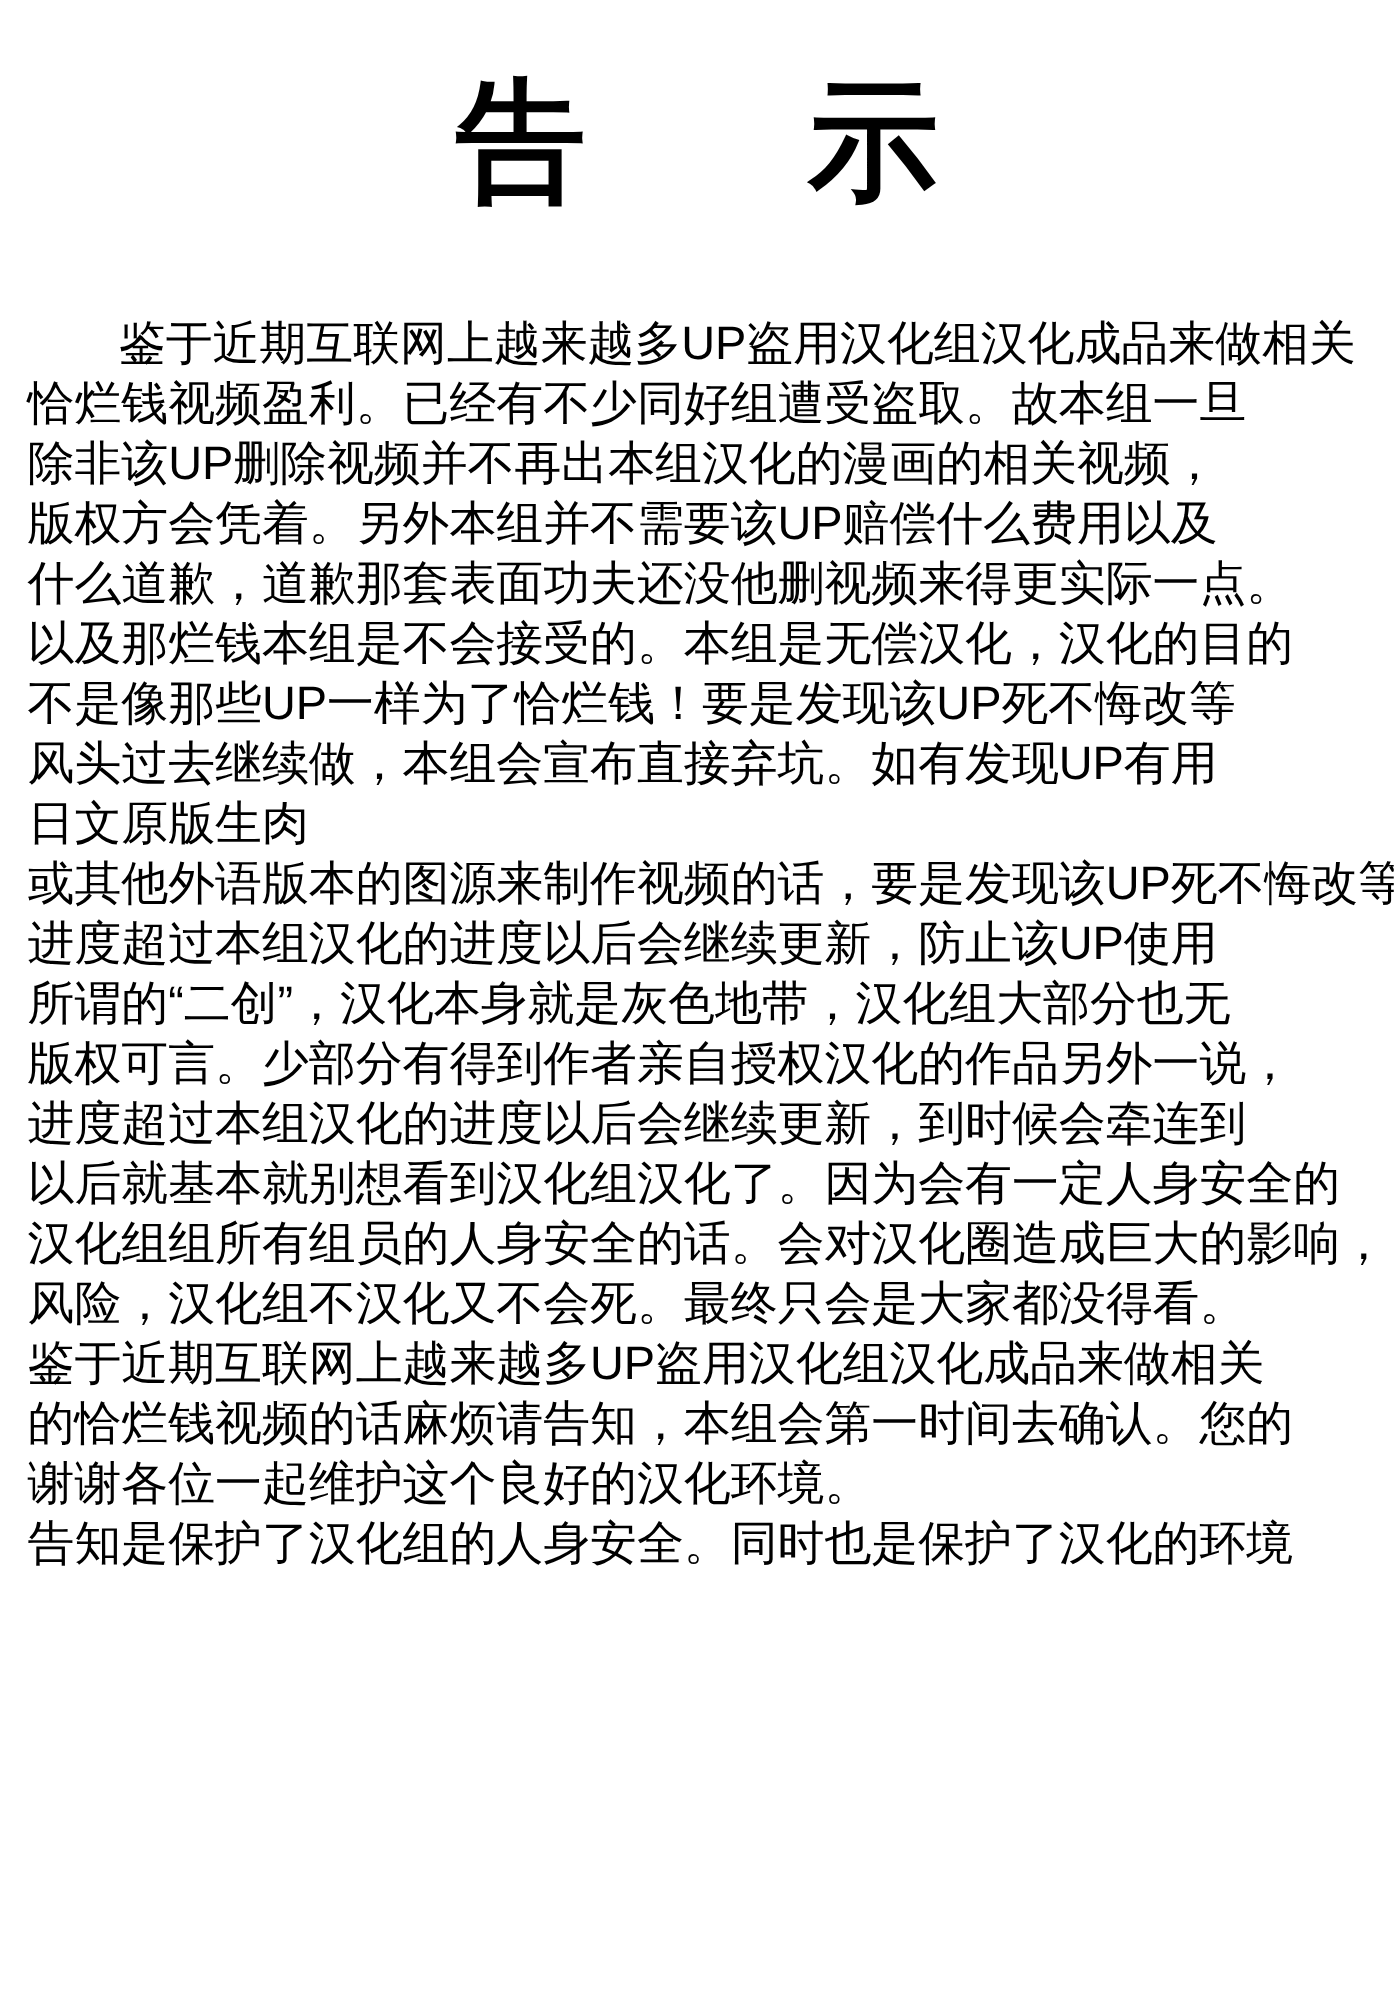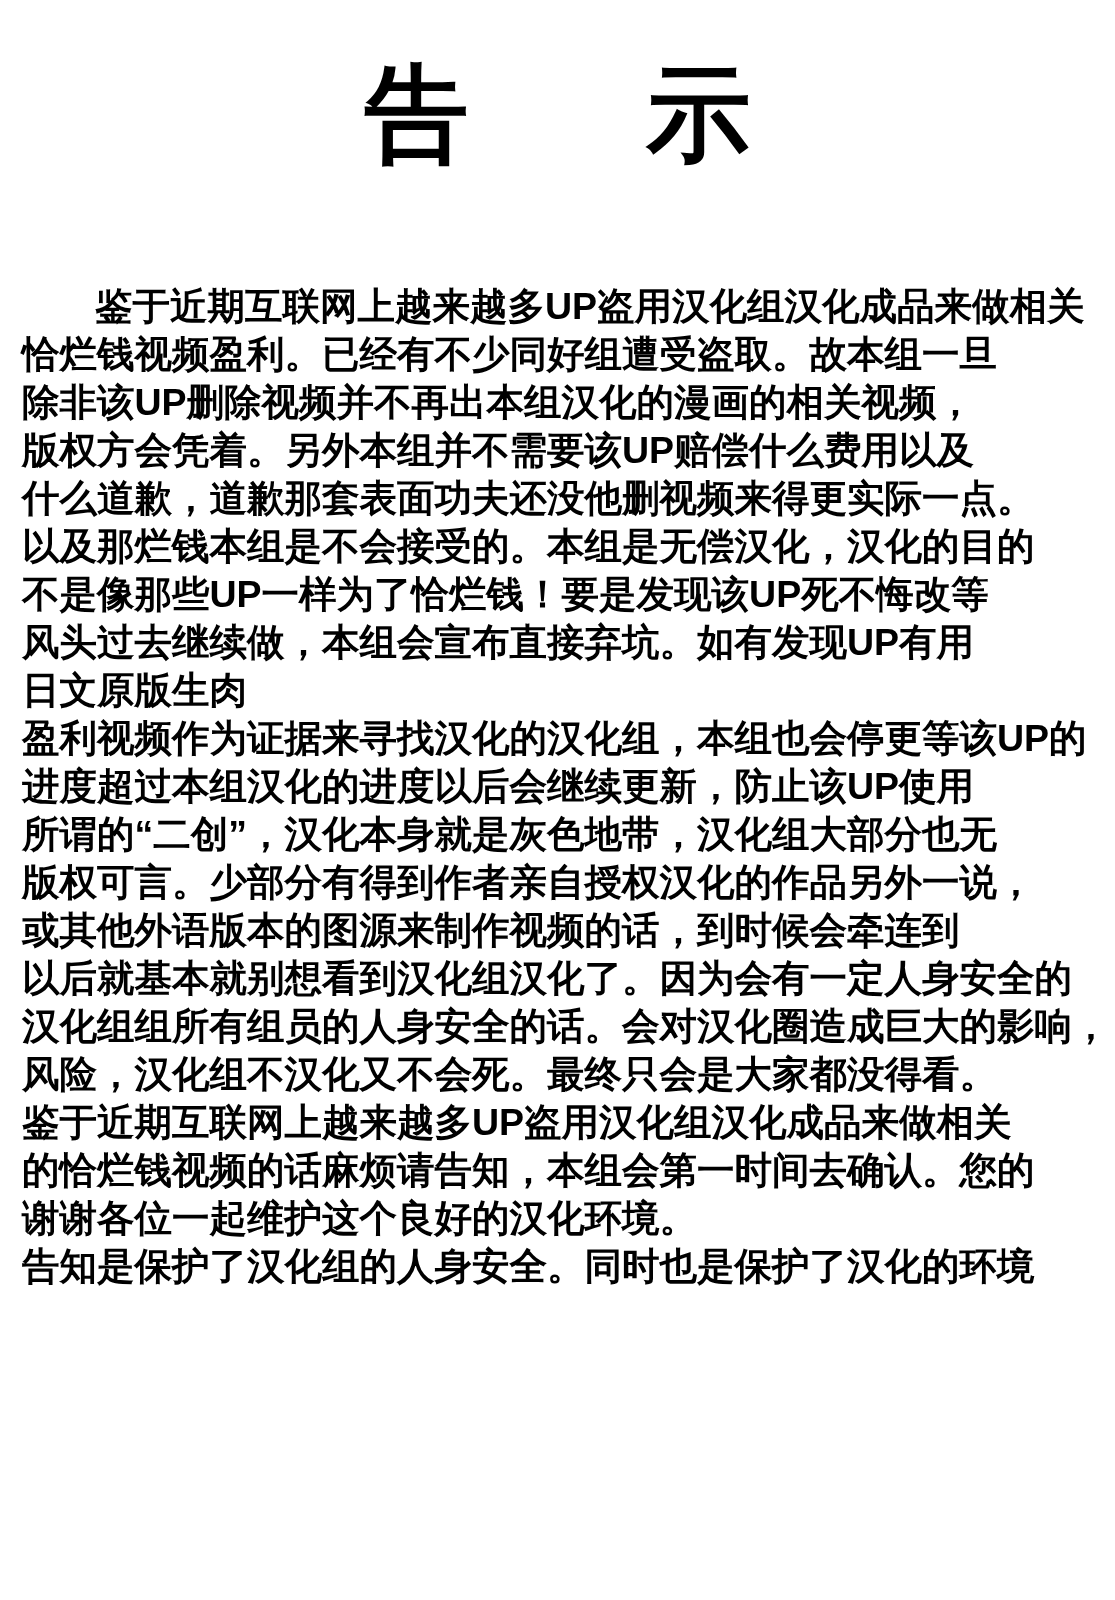--- a/index.html
+++ b/index.html
@@ -26,23 +26,23 @@
     display: flex;
     justify-content: center;
     gap: 178px;
     font-size: 104px;
     line-height: 112px;
     font-weight: 900;
     letter-spacing: 0;
     color: #000000;
   }
   .body-text {
-    margin: 112px 4px 0 22px;
+    margin: 80px 4px 0 22px;
     font-size: 37.5px;
-    font-weight: 700;
+    font-weight: 400;
     line-height: 48px;
     color: #000000;
   }
   .line {
     white-space: pre;
     min-height: 48px;
   }
   .line.indent {
     text-indent: 73px;
   }
@@ -60,25 +60,25 @@
   <div class="body-text">
     <div class="line indent">鉴于近期互联网上越来越多UP盗用汉化组汉化成品来做相关</div>
     <div class="line">恰烂钱视频盈利。已经有不少同好组遭受盗取。故本组一旦</div>
     <div class="line">除非该UP删除视频并不再出本组汉化的漫画的相关视频，</div>
     <div class="line">版权方会凭着。另外本组并不需要该UP赔偿什么费用以及</div>
     <div class="line">什么道歉，道歉那套表面功夫还没他删视频来得更实际一点。</div>
     <div class="line">以及那烂钱本组是不会接受的。本组是无偿汉化，汉化的目的</div>
     <div class="line">不是像那些UP一样为了恰烂钱！要是发现该UP死不悔改等</div>
     <div class="line">风头过去继续做，本组会宣布直接弃坑。如有发现UP有用</div>
     <div class="line">日文原版生肉</div>
-    <div class="line">盈利视频作为证据来寻找汉化的汉化组，本组也会停更等该UP的</div>
+    <div class="line">或其他外语版本的图源来制作视频的话，要是发现该UP死不悔改等</div>
     <div class="line">进度超过本组汉化的进度以后会继续更新，防止该UP使用</div>
     <div class="line">所谓的“二创”，汉化本身就是灰色地带，汉化组大部分也无</div>
     <div class="line">版权可言。少部分有得到作者亲自授权汉化的作品另外一说，</div>
-    <div class="line">或其他外语版本的图源来制作视频的话，到时候会牵连到</div>
+    <div class="line">进度超过本组汉化的进度以后会继续更新，到时候会牵连到</div>
     <div class="line">以后就基本就别想看到汉化组汉化了。因为会有一定人身安全的</div>
     <div class="line">汉化组组所有组员的人身安全的话。会对汉化圈造成巨大的影响，</div>
     <div class="line">风险，汉化组不汉化又不会死。最终只会是大家都没得看。</div>
     <div class="line">鉴于近期互联网上越来越多UP盗用汉化组汉化成品来做相关</div>
     <div class="line">的恰烂钱视频的话麻烦请告知，本组会第一时间去确认。您的</div>
     <div class="line">谢谢各位一起维护这个良好的汉化环境。</div>
     <div class="line">告知是保护了汉化组的人身安全。同时也是保护了汉化的环境</div>
   </div>
 
 </div>

